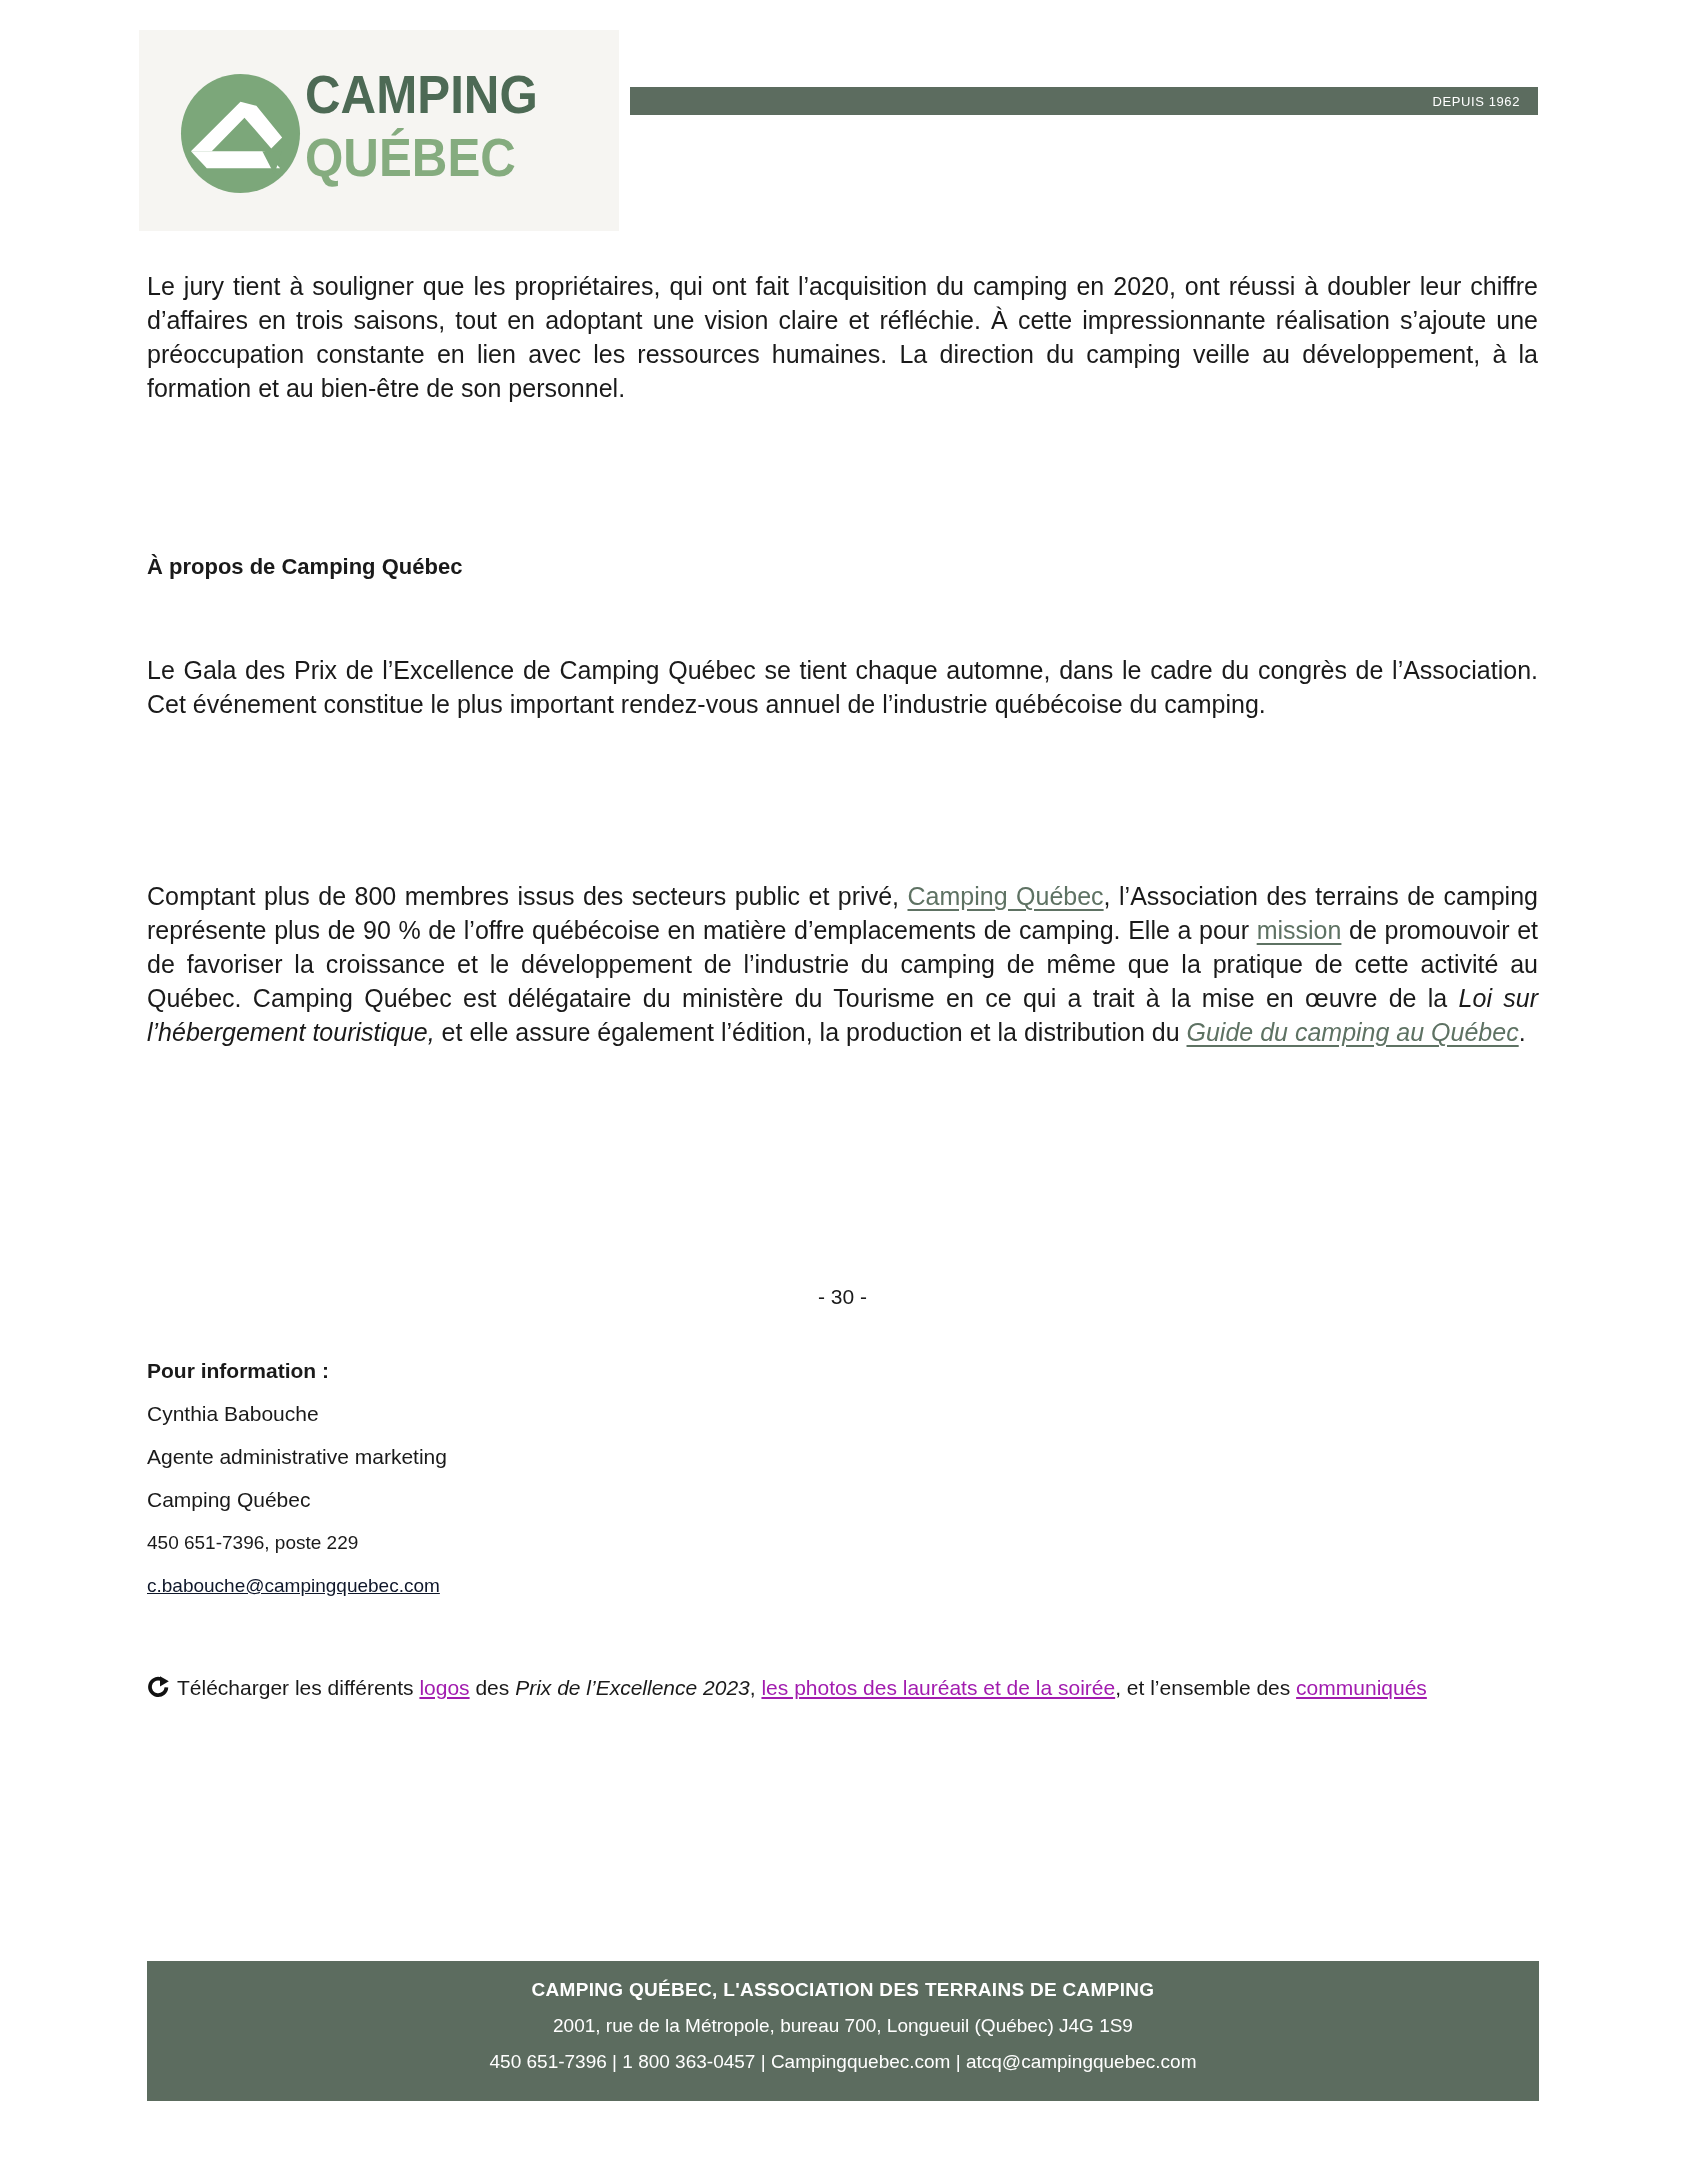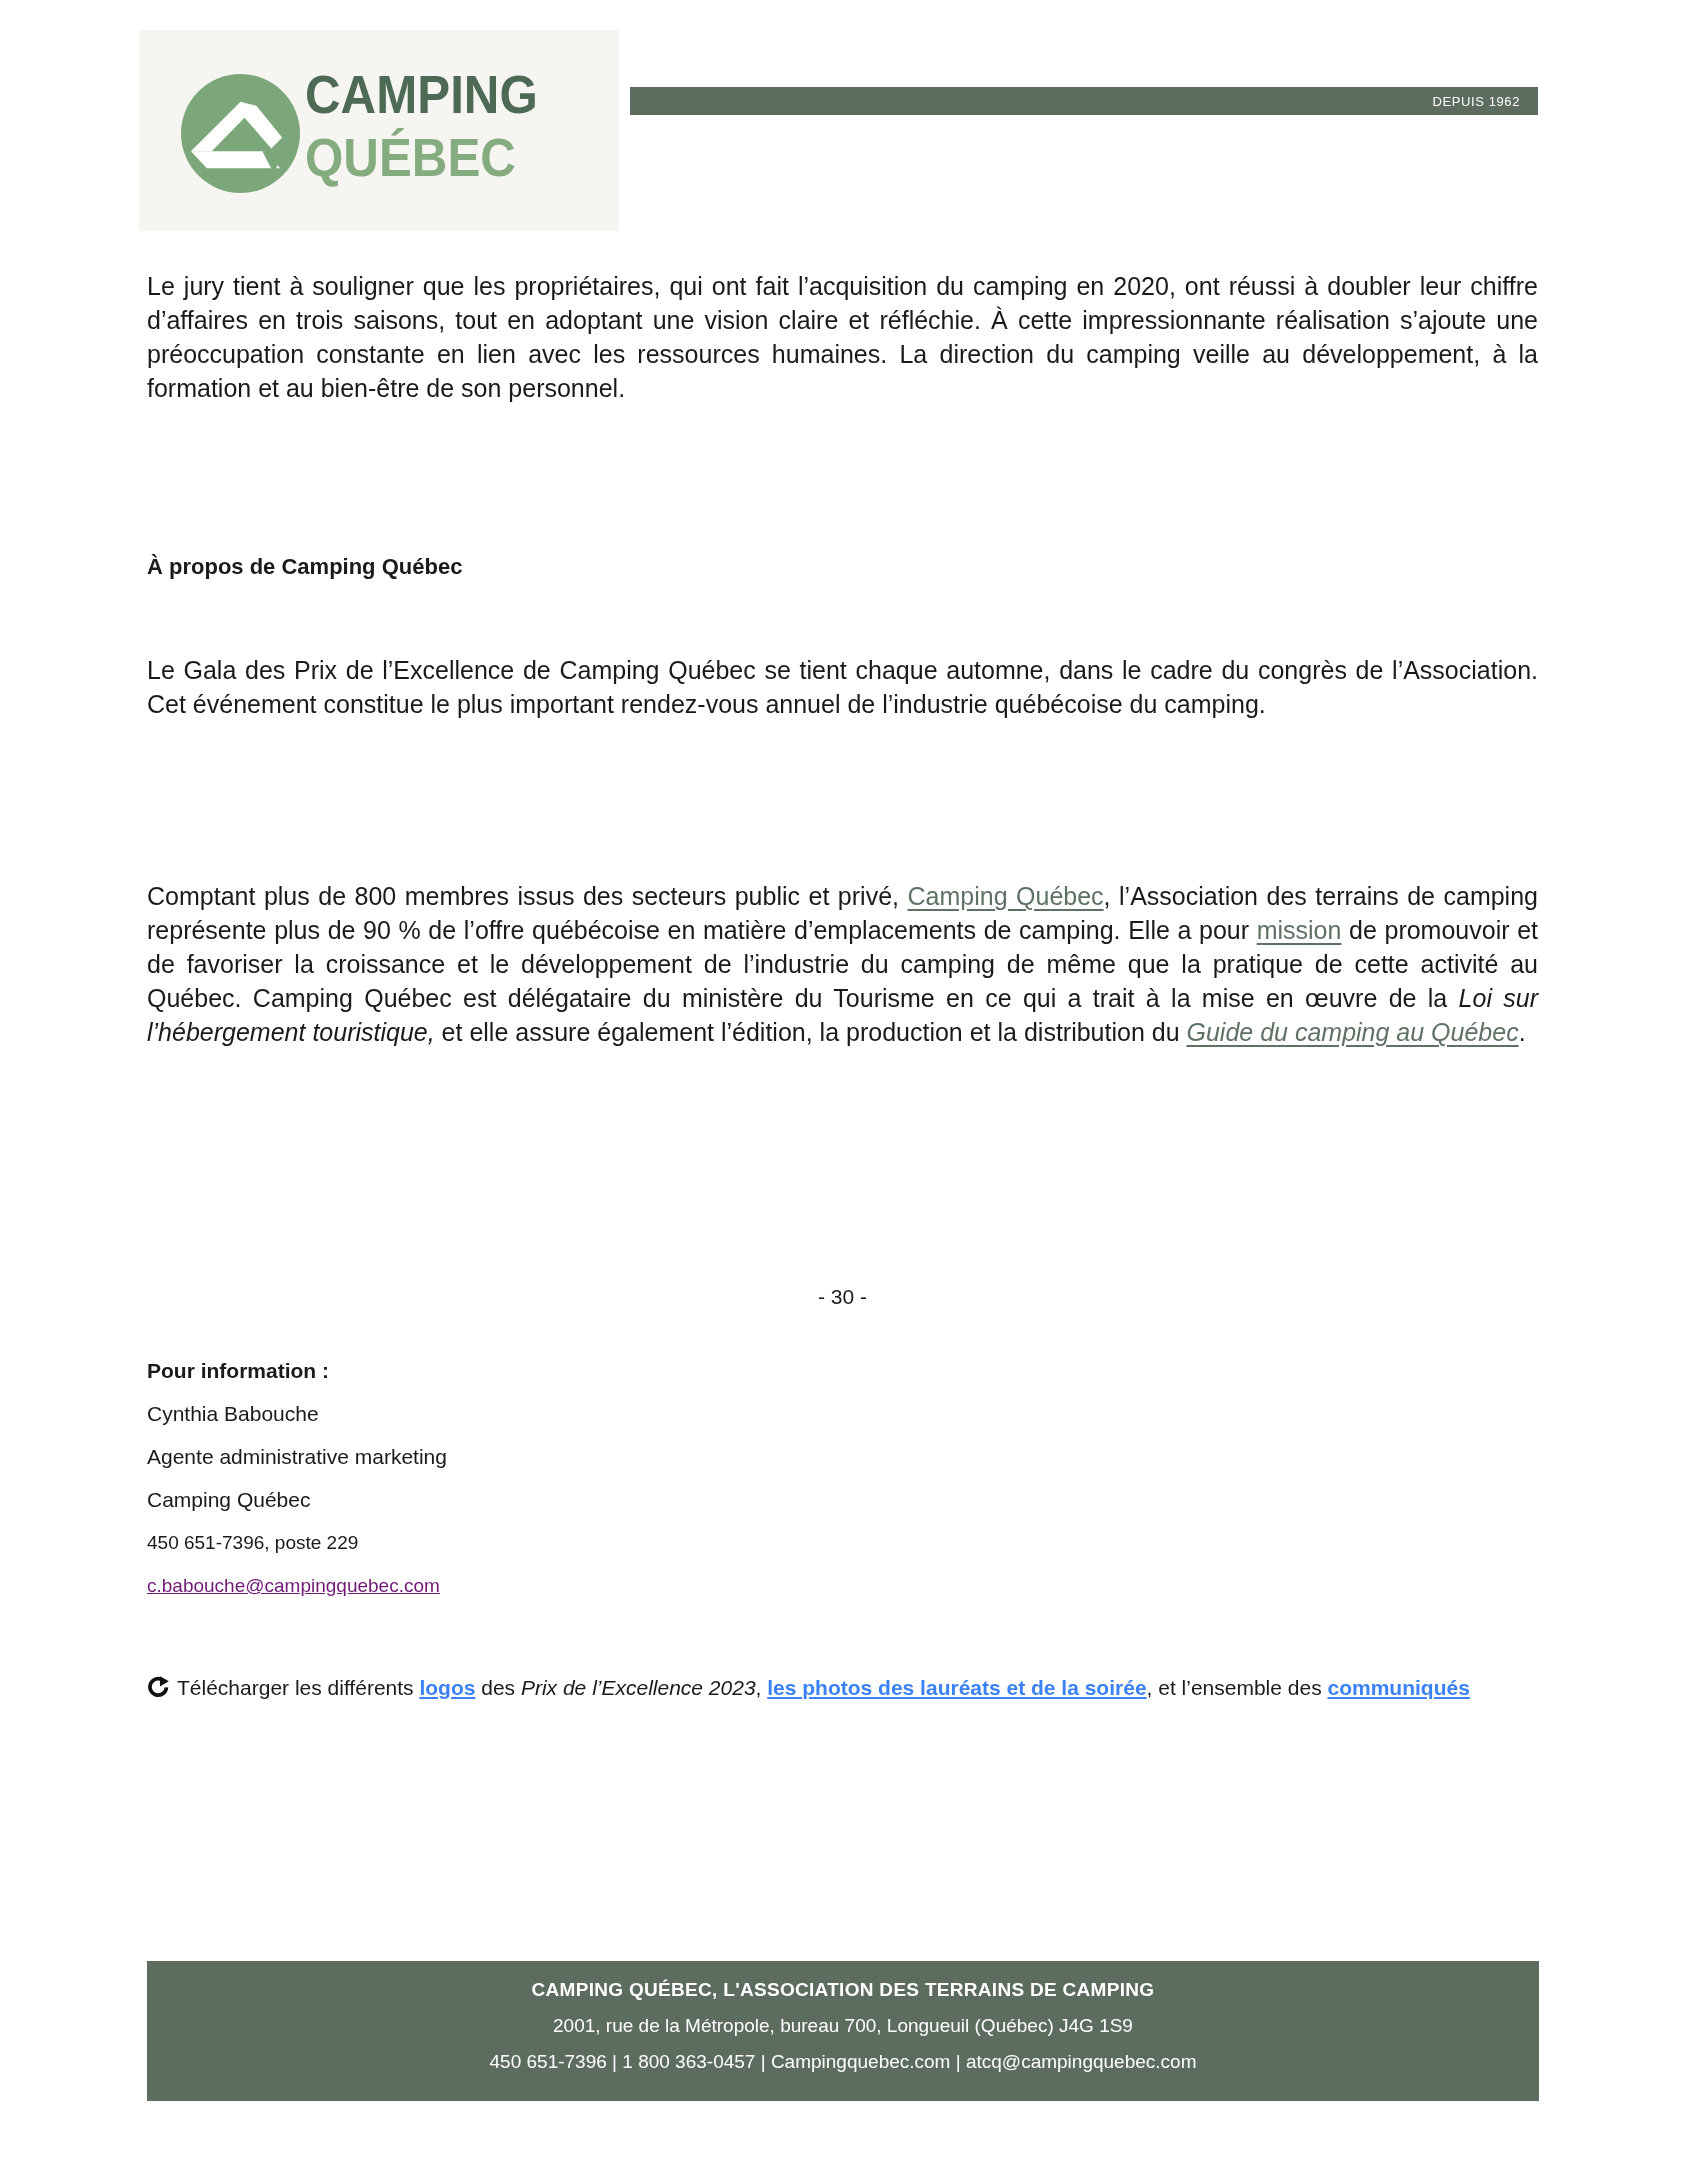--- a/index.html
+++ b/index.html
@@ -23,25 +23,25 @@
   #p1{top:269px;}
   #about-heading{top:552px;font-size:22px;line-height:30px;font-weight:700;}
   #p2{top:653px;}
   #p3{top:879px;}
   #sep30{top:1282px;font-size:21px;line-height:30px;text-align:center;}
   #contact{top:1349px;font-size:21px;line-height:43px;}
   .contact-line{white-space:nowrap;}
   #contact-heading{font-weight:700;}
   #contact-phone{font-size:19px;}
   #contact-email-line{font-size:19px;}
-  a.plain-blue{color:#701a75;text-decoration:underline;cursor:pointer;}
+  a.plain-blue{color:#0f172a;text-decoration:underline;cursor:pointer;}
   #download{top:1661px;font-size:21px;line-height:53px;text-align:justify;}
   .seg-italic{font-style:italic;}
   .seg-link-green{color:#5e7263;text-decoration:underline;text-underline-offset:4px;cursor:pointer;}
-  .seg-link-blue{color:#3b82f6;text-decoration:underline;cursor:pointer;font-weight:bold;}
+  .seg-link-blue{color:#a21caf;text-decoration:underline;cursor:pointer;}
   #arrow-icon{display:inline-block;vertical-align:-3px;margin-right:8px;}
   
   #footer{position:absolute;left:147px;top:1961px;width:1392px;height:140px;background:#5c6c5f;
           color:#ffffff;text-align:center;box-sizing:border-box;padding-top:11px;}
   .footer-line{font-size:19px;line-height:36px;}
   #footer-line1{font-weight:700;letter-spacing:0.3px;}
 </style>
 </head>
 <body>
 

